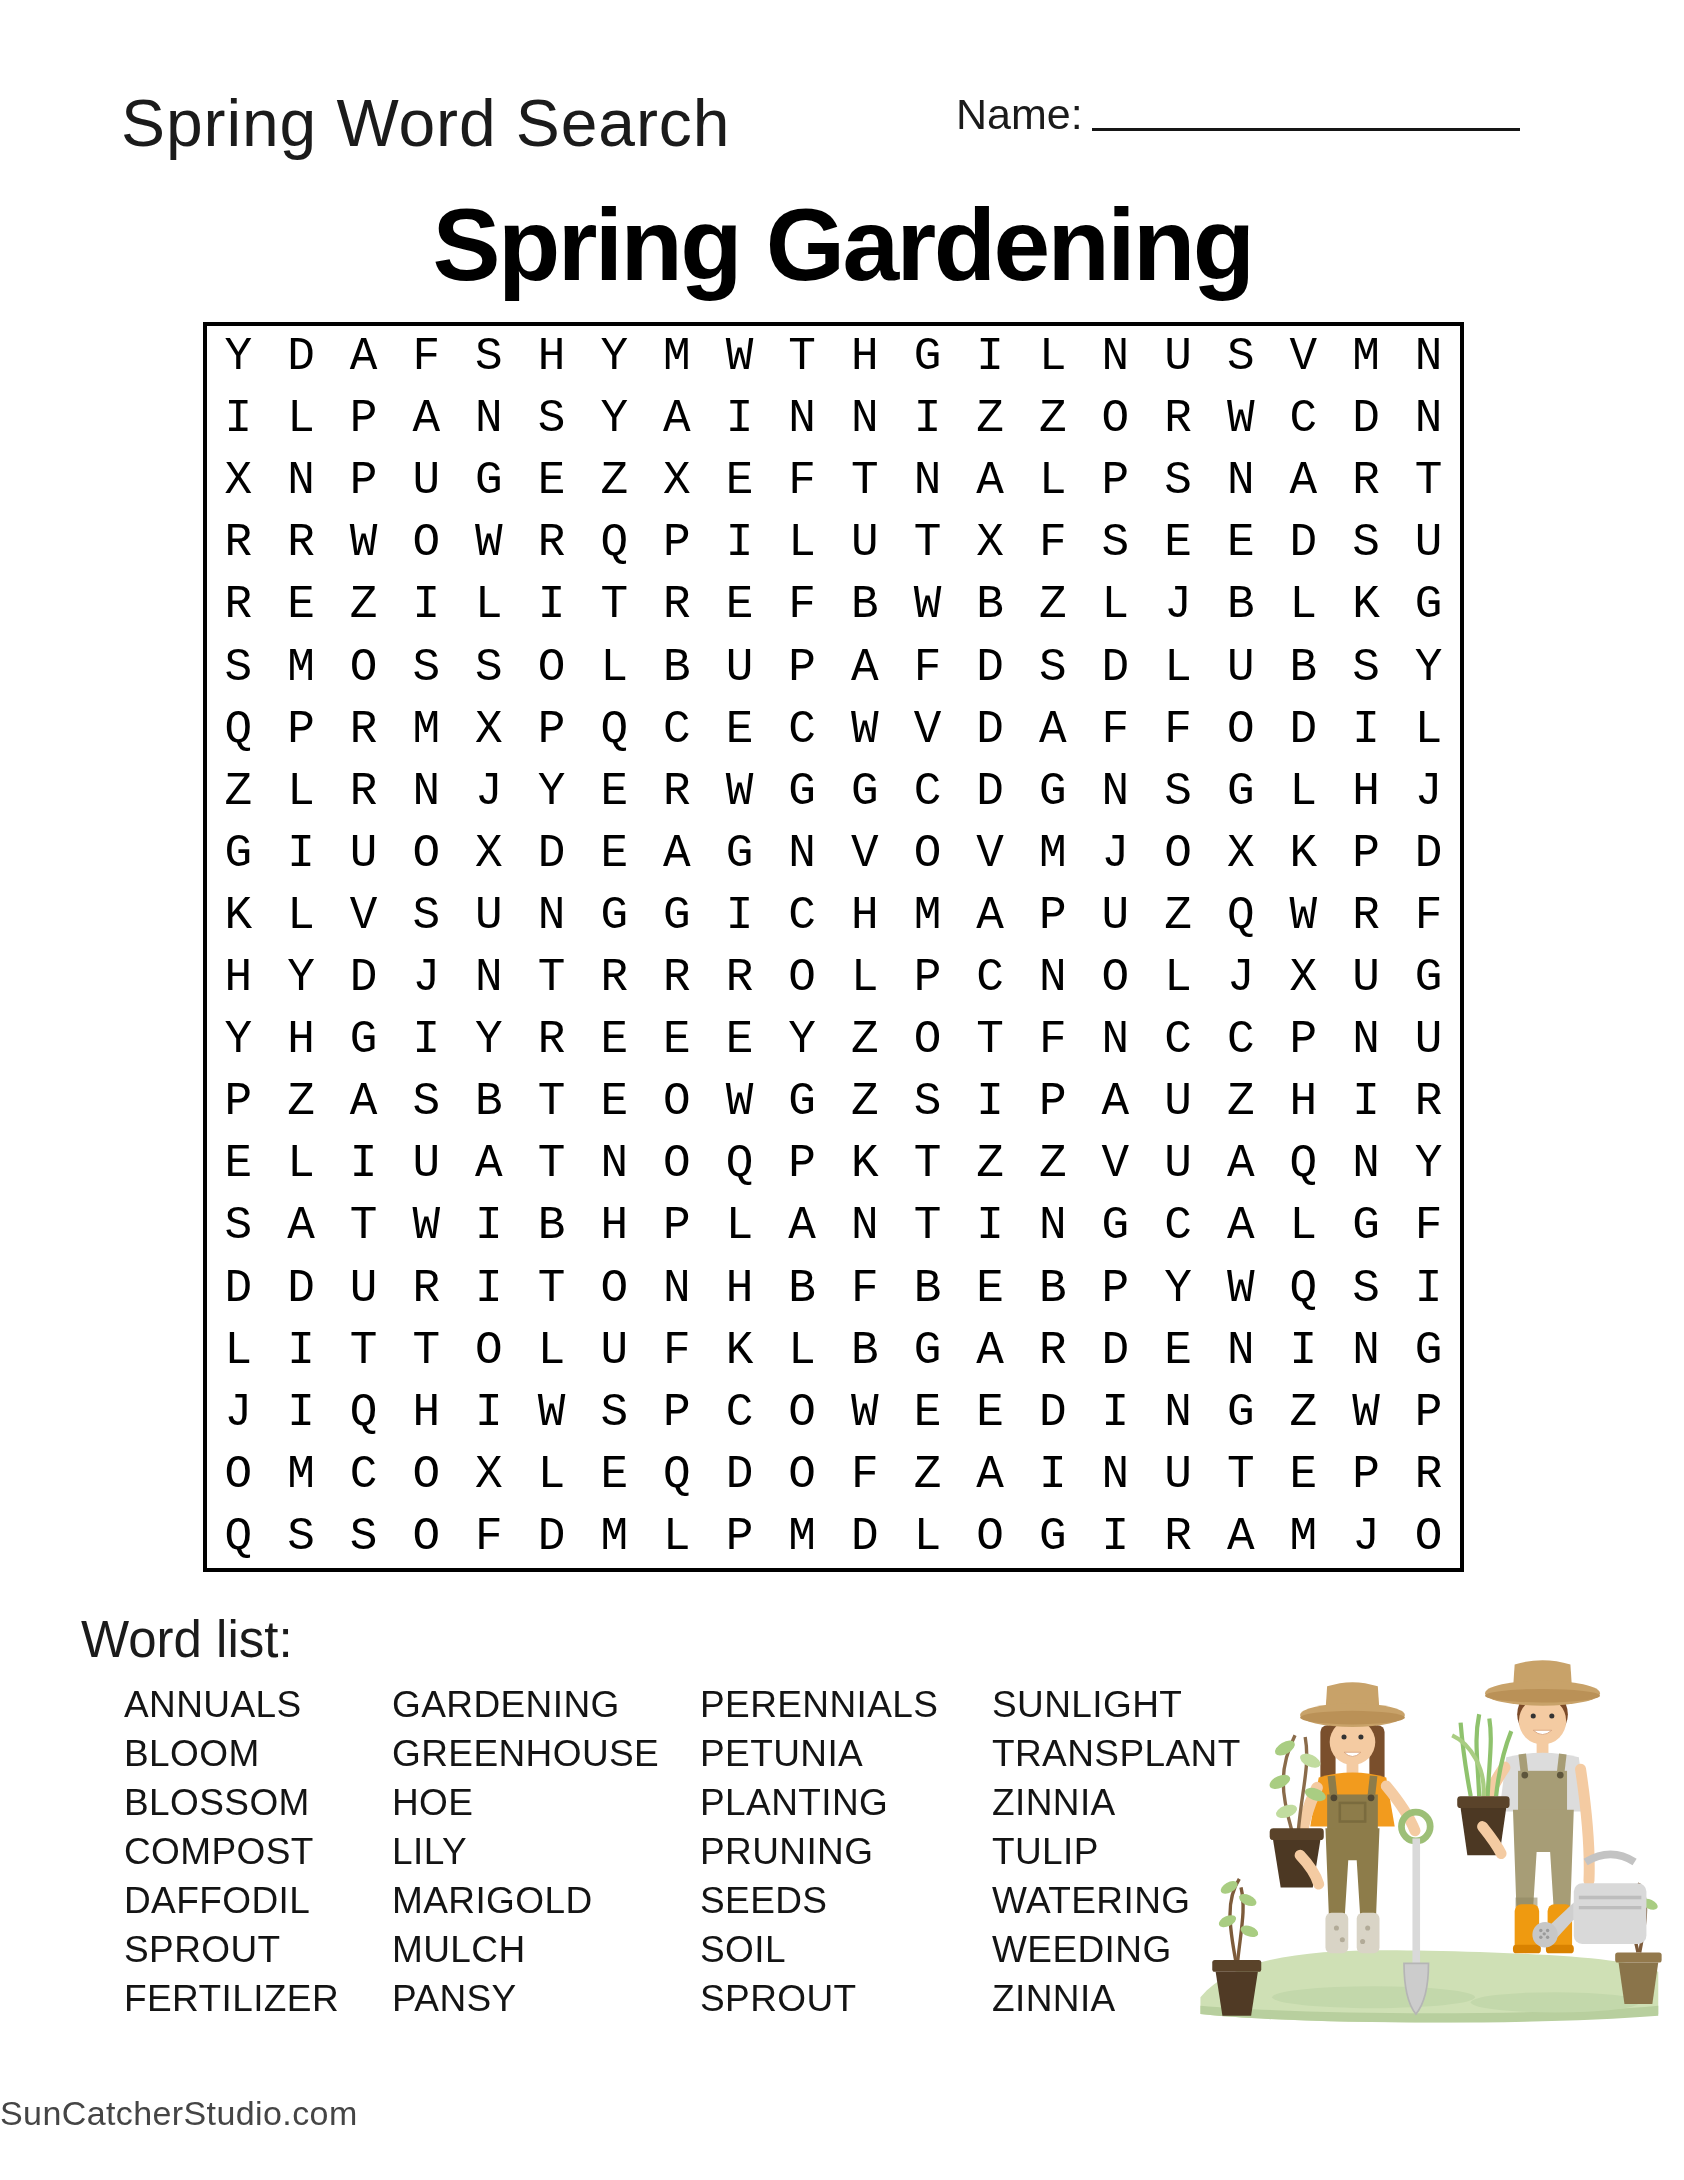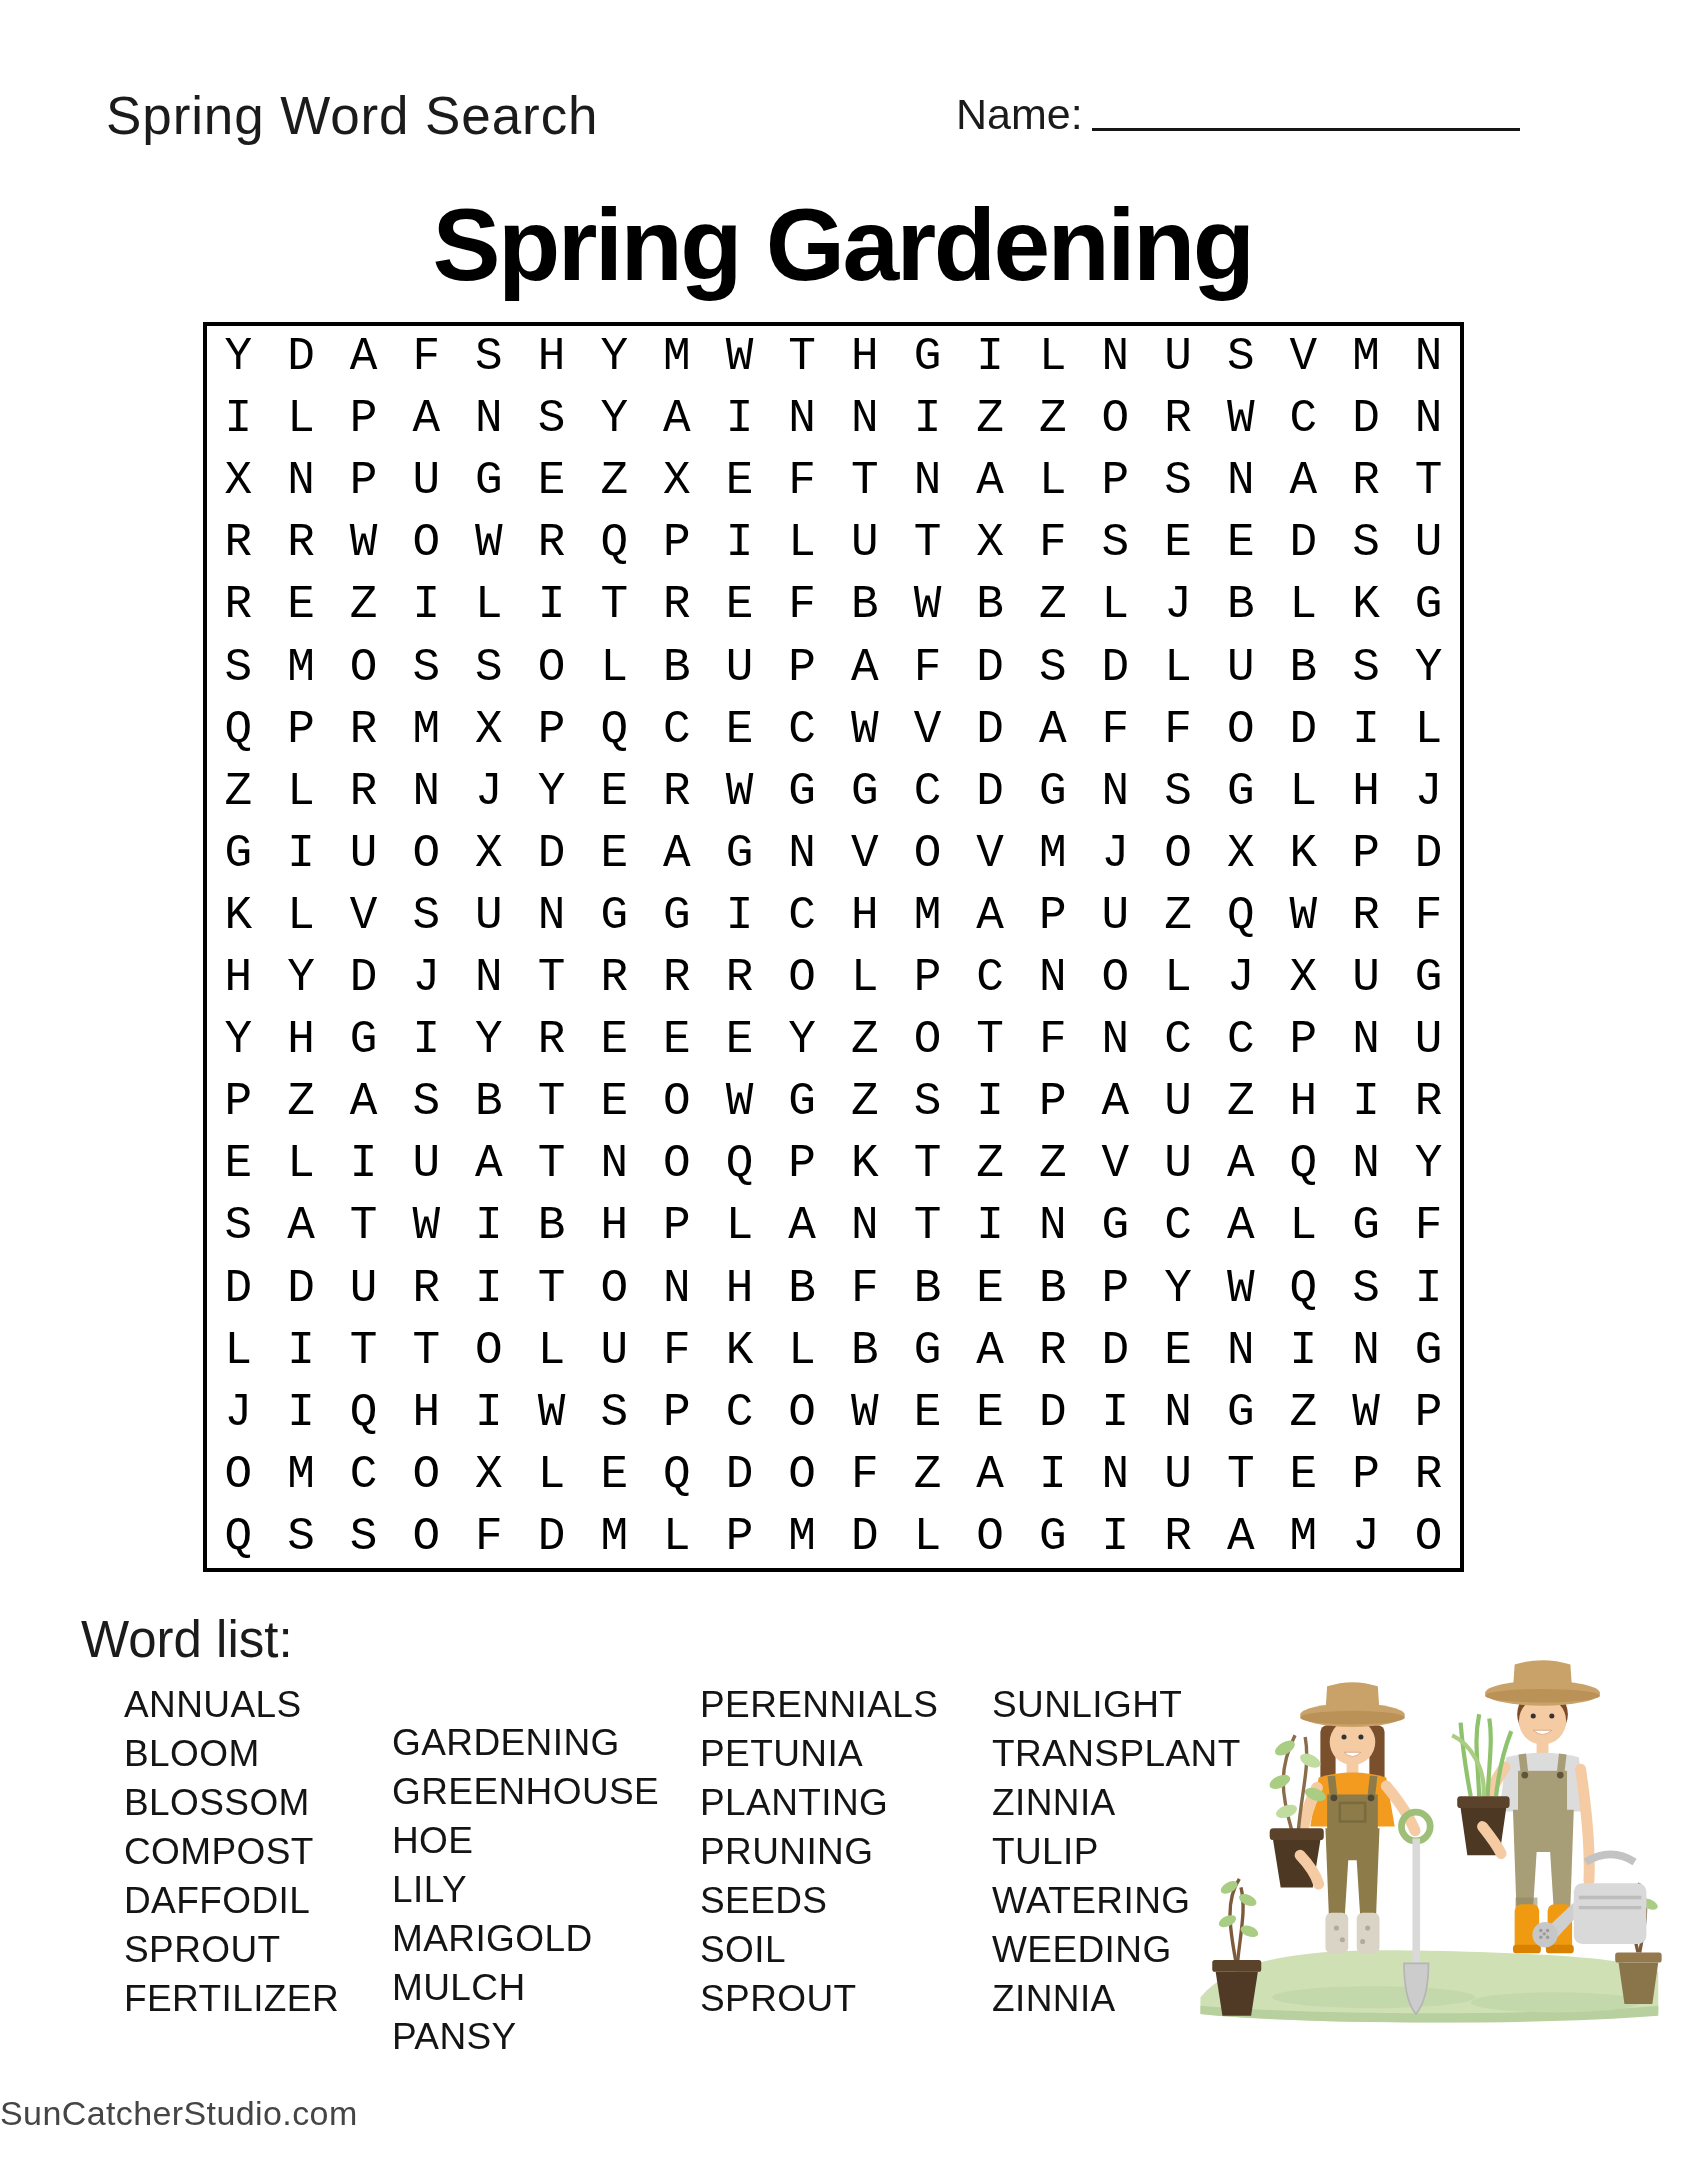--- a/index.html
+++ b/index.html
@@ -1,22 +1,22 @@
 <!DOCTYPE html>
 <html style="font-size:13.6px"><head>
 <meta charset="utf-8">
 <style>
   html,body { margin:0; padding:0; background:#ffffff; }
   .page {
     position:relative; width:1685px; height:2181px; background:#ffffff;
     font-family:"Liberation Sans", sans-serif; color:#111; overflow:hidden;
   }
   .worksheet-title {
-    position:absolute; left:106px; top:85px;
-    font-size:53px; font-weight:300; letter-spacing:0.9px; color:#1b1b1b;
+    position:absolute; left:121px; top:85px;
+    font-size:66px; font-weight:300; letter-spacing:0.9px; color:#1b1b1b;
   }
   .name-label {
     position:absolute; left:956px; top:90px;
     font-size:43px; font-weight:300; color:#1b1b1b;
   }
   .name-line {
     position:absolute; left:1092px; top:89px; width:428px; height:39px;
     border-bottom:3.4px solid #161616;
   }
   .puzzle-title {
@@ -40,21 +40,21 @@
     position:absolute; left:81px; top:1610px;
     font-size:51px; font-weight:300; color:#1b1b1b;
   }
   .word-col {
     position:absolute; top:1680px; margin:0; padding:0; list-style:none;
   }
   .word-col li {
     height:49px; line-height:49px; font-size:37px; letter-spacing:0.4px; color:#141414;
   }
   .word-col.c1 { left:124px; }
-  .word-col.c2 { left:392px;margin-top:38px; }
+  .word-col.c2 { left:392px; }
   .word-col.c3 { left:700px; }
   .word-col.c4 { left:980px;margin-left:12px; }
   .illustration {
     position:absolute; left:1188px; top:1634px; width:481px; height:397px;
   }
   .footer-text {
     position:absolute; left:0; top:2094px; width:1635px;
     text-align:left; font-size:34px; color:#454545; letter-spacing:0.4px;
   }
 </style>

